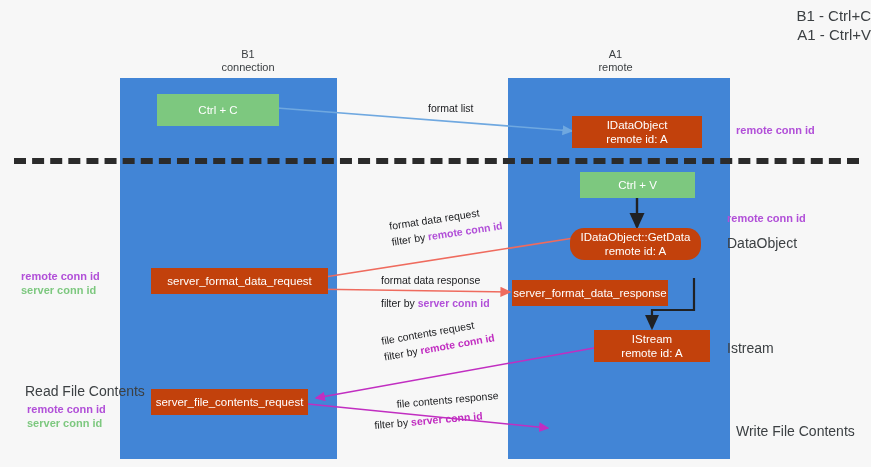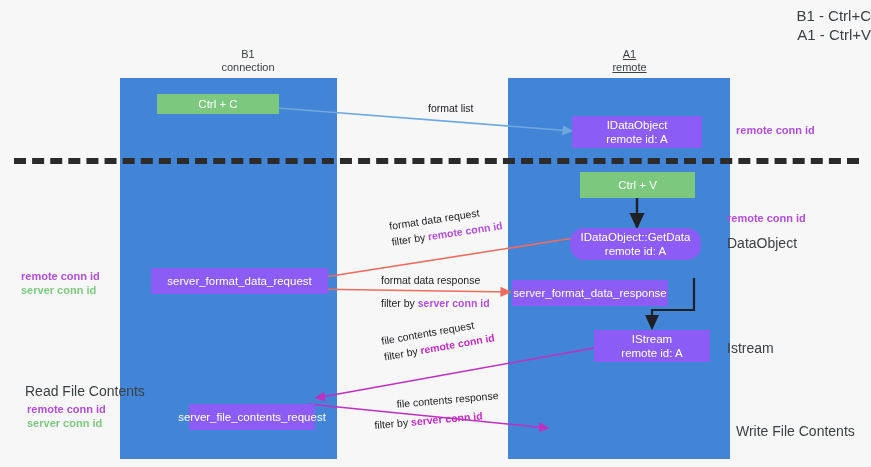--- a/index.html
+++ b/index.html
@@ -52,21 +52,21 @@
     align-items: center;
     justify-content: center;
     color: #ffffff;
     font-size: 11.5px;
     line-height: 14px;
     text-align: center;
     white-space: pre-line;
     padding: 2px 4px;
   }
   .box.green { background: #7dc87f; }
-  .box.orange { background: #8b5cf6; }
+  .box.orange { background: #c2410c; }
 
   
   .side-label {
     font-size: 14px;
     color: #3c4043;
     line-height: 14px;
   }
   .conn-label {
     font-size: 11px;
     font-weight: bold;
@@ -102,21 +102,21 @@
 </head>
 <body>
 
 <div id="canvas">
 
   <div class="abs title">B1 - Ctrl+C
 A1 - Ctrl+V</div>
 
   <div class="abs lane-header" style="left:158px; top:48px; width:180px;">B1
 connection</div>
-  <div class="abs lane-header" style="left:532px; top:48px; width:195px;text-decoration:underline;">A1
+  <div class="abs lane-header" style="left:518px; top:48px; width:195px;">A1
 remote</div>
 
   <div class="abs lane" style="left:120px; top:78px; width:217px; height:381px;"></div>
   <div class="abs lane" style="left:508px; top:78px; width:222px; height:381px;"></div>
 
   <svg class="overlay" viewBox="0 0 871 467">
     <defs>
       <marker id="ah-blue" markerWidth="7" markerHeight="7" refX="6" refY="3.2" orient="auto">
         <path d="M0,0 L7,3.2 L0,6.4 z" fill="#6fa8e0"></path>
       </marker>
@@ -141,38 +141,38 @@
 
     <path d="M694,278 L694,310 L652,310 L652,328" stroke="#202124" stroke-width="2.2" fill="none" marker-end="url(#ah-black)"></path>
 
     <line x1="594" y1="348" x2="316" y2="398" stroke="#c12ec1" stroke-width="1.5" marker-end="url(#ah-magenta)"></line>
 
     <line x1="308" y1="404" x2="548" y2="428" stroke="#c12ec1" stroke-width="1.5" marker-end="url(#ah-magenta)"></line>
   </svg>
 
   <div class="abs divider" style="left:14px; top:158px; width:845px;"></div>
 
-  <div class="abs box green" style="left:157px; top:94px; width:122px; height:20px;">Ctrl + C</div>
+  <div class="abs box green" style="left:157px; top:94px; width:122px; height:32px;">Ctrl + C</div>
 
   <div class="abs box orange" style="left:572px; top:116px; width:130px; height:32px;">IDataObject
 remote id: A</div>
 
   <div class="abs box green" style="left:580px; top:172px; width:115px; height:26px;">Ctrl + V</div>
 
   <div class="abs box orange" style="left:570px; top:228px; width:131px; height:32px;border-radius:14px;">IDataObject::GetData
 remote id: A</div>
 
   <div class="abs box orange" style="left:151px; top:268px; width:177px; height:26px;">server_format_data_request</div>
 
   <div class="abs box orange" style="left:512px; top:280px; width:156px; height:26px;">server_format_data_response</div>
 
   <div class="abs box orange" style="left:594px; top:330px; width:116px; height:32px;">IStream
 remote id: A</div>
 
-  <div class="abs box orange" style="left:151px; top:404px; width:126px; height:26px;margin-left:38px;">server_file_contents_request</div>
+  <div class="abs box orange" style="left:151px; top:389px; width:157px; height:26px;">server_file_contents_request</div>
 
 
   <div class="abs arrow-label" style="left:380px; top:100px;margin-left:48px;">format list</div>
 
   <div class="abs" style="left:388px; top:218px; transform:rotate(-8.5deg); transform-origin:left top;">
     <div class="arrow-label">format data request</div>
     <div class="arrow-label">
       <span>filter by </span><span class="lbl-purple">remote conn id</span>
     </div>
   </div>

